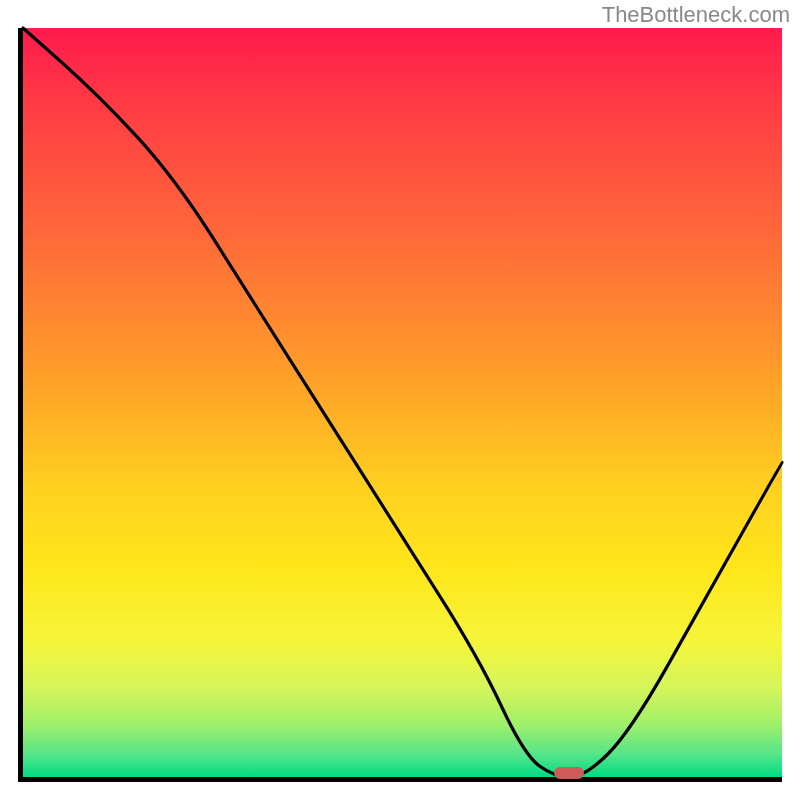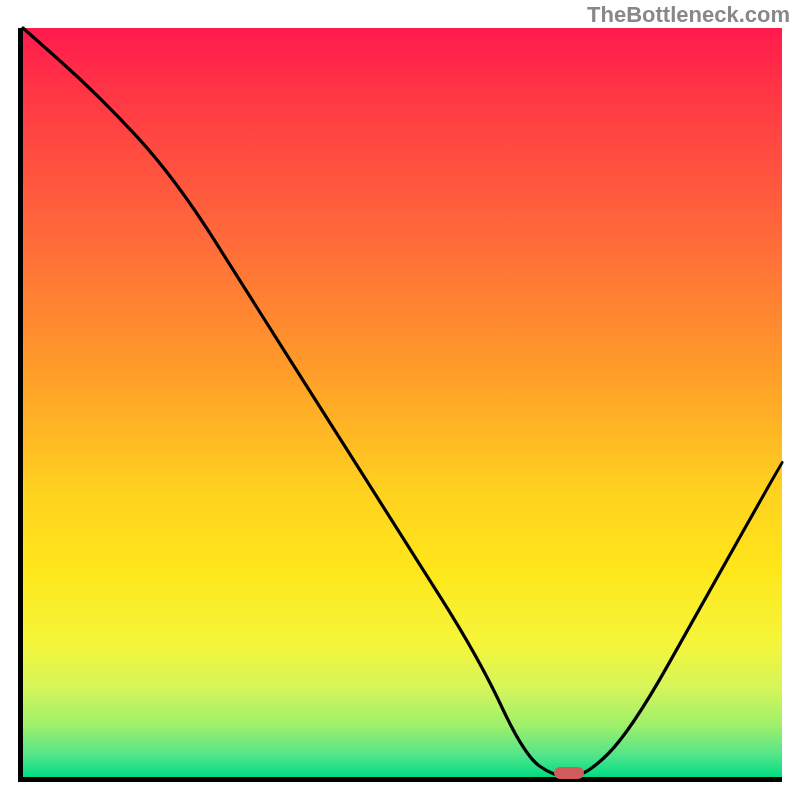--- a/index.html
+++ b/index.html
@@ -14,21 +14,21 @@
     position: relative;
     width: 800px;
     height: 800px;
   }
   .watermark {
     position: absolute;
     top: 2px;
     right: 10px;
     color: #888888;
     font-size: 22px;
-    font-weight: 700;
+    font-weight: 400;
     z-index: 10;
   }
   .plot-frame {
     position: absolute;
     left: 18px;
     top: 28px;
     width: 764px;
     height: 754px;
     border-left: 5px solid #000;
     border-bottom: 5px solid #000;

